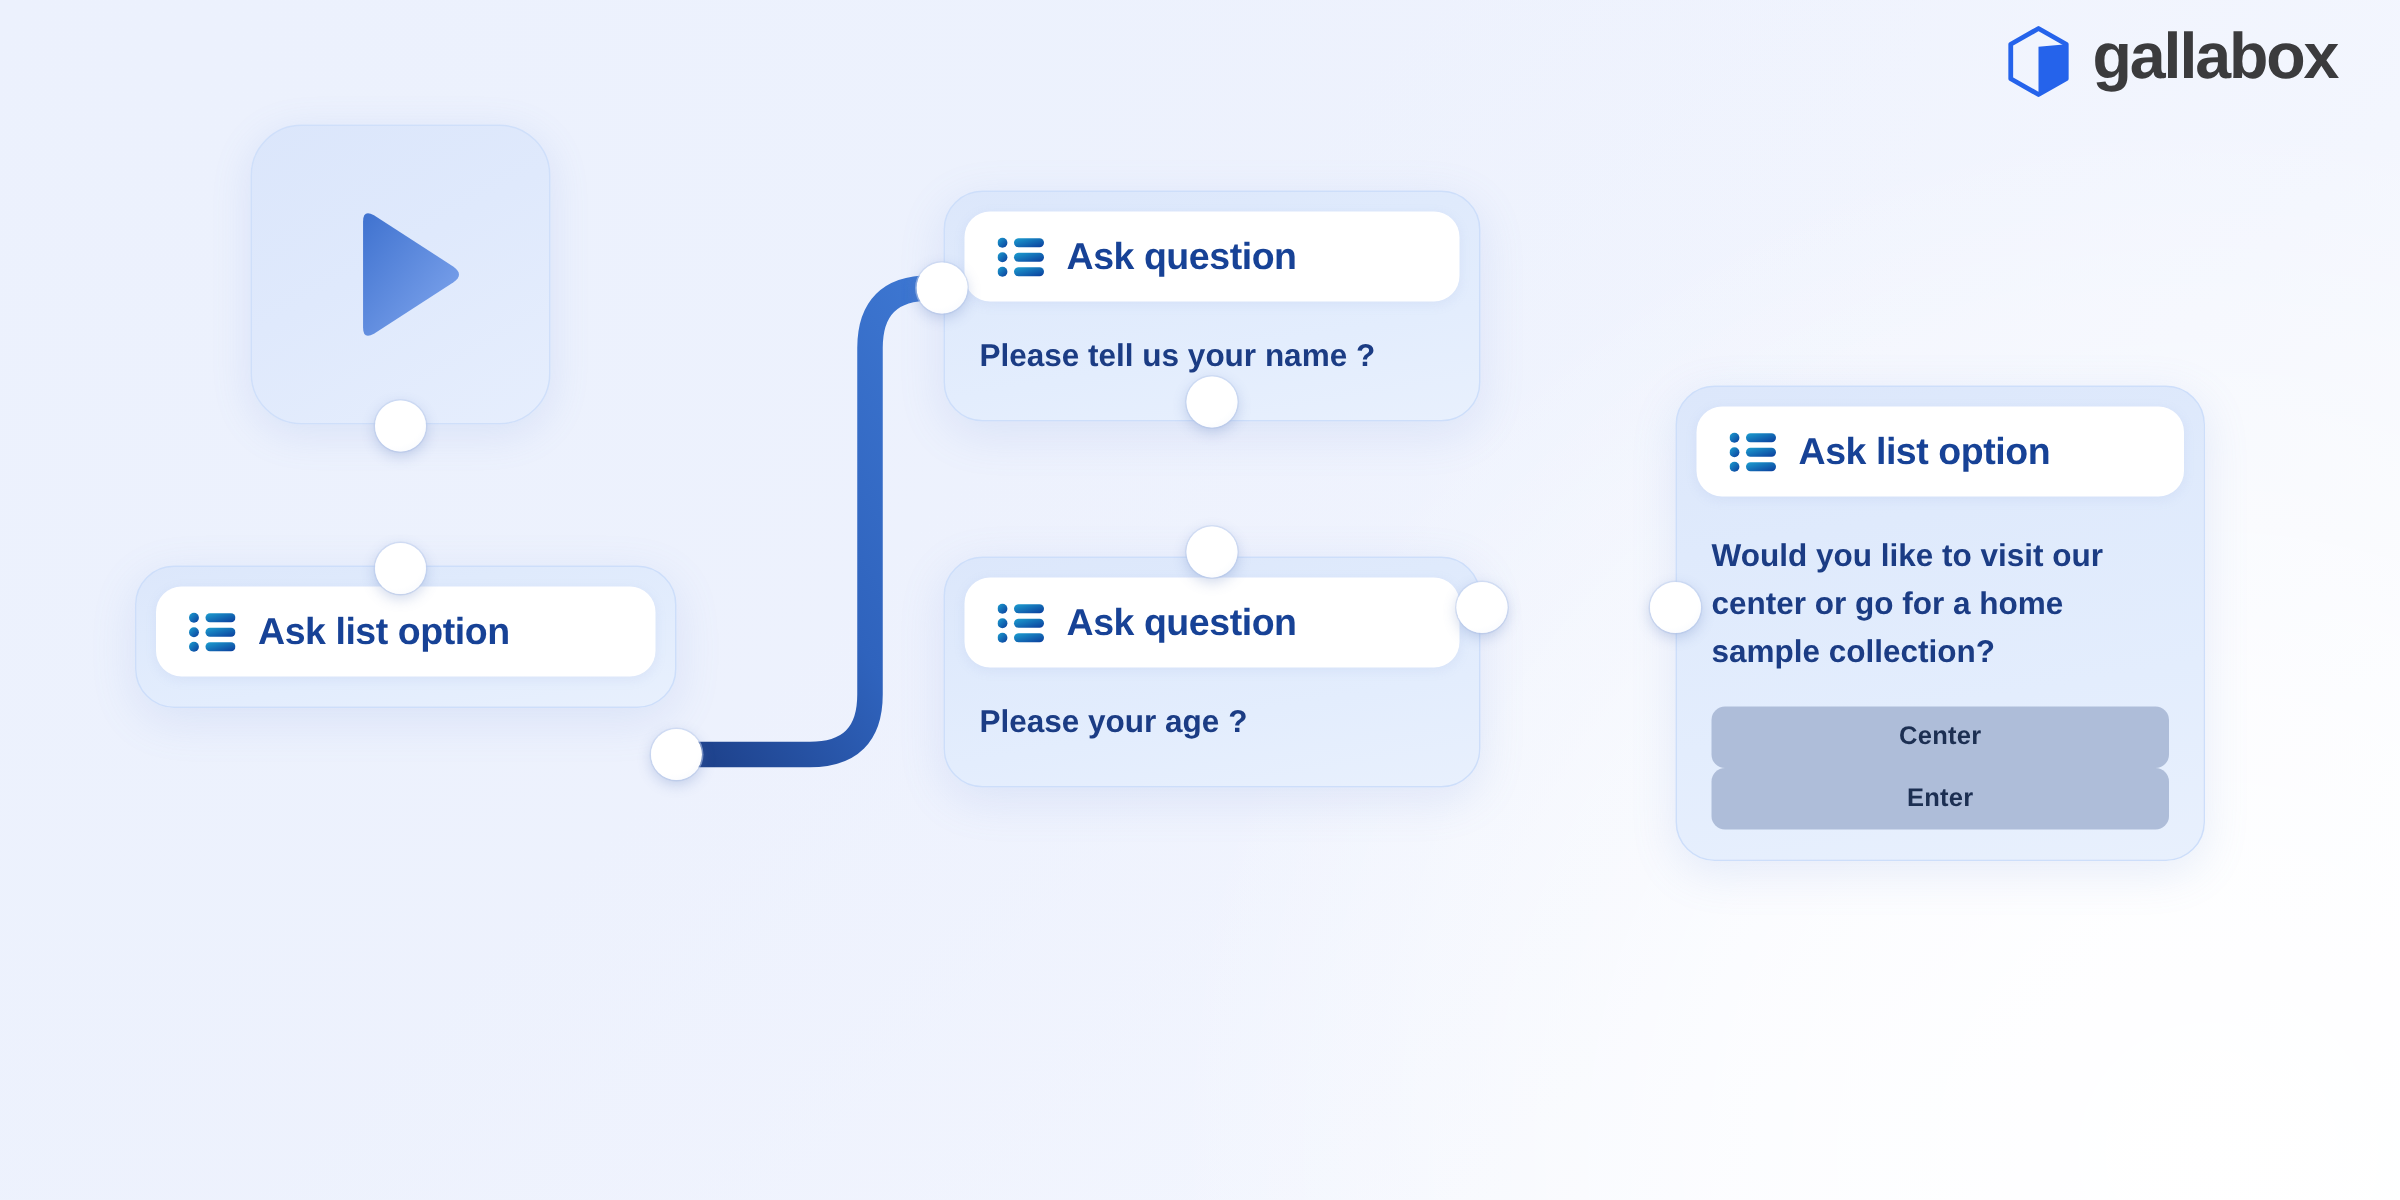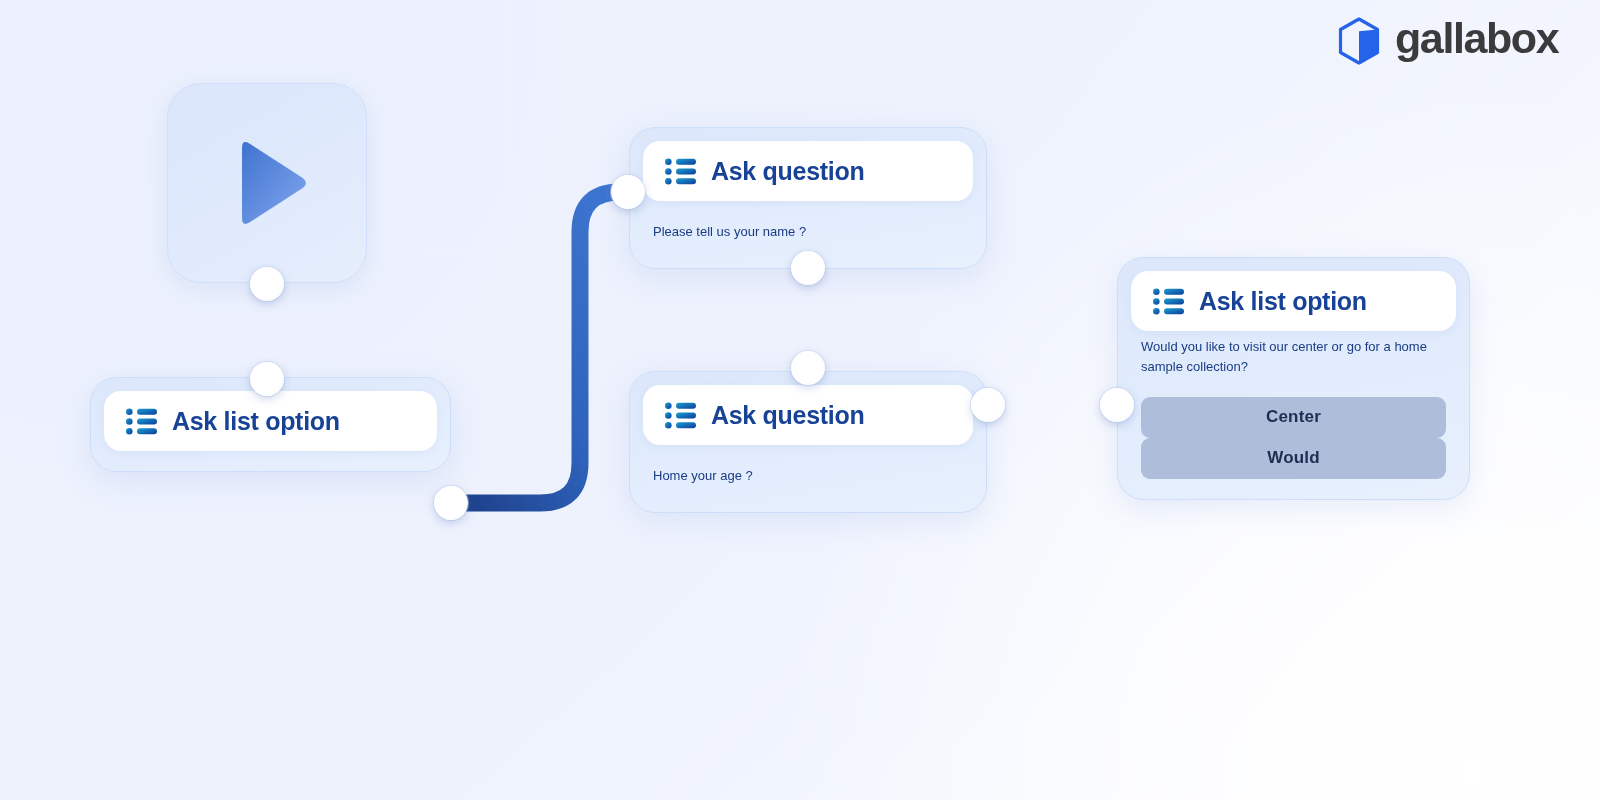--- a/index.html
+++ b/index.html
@@ -80,22 +80,22 @@
   .card-head-icon { width: 31px; height: 27px; flex: 0 0 auto; display: block; }
   .card-head-title {
     font-size: 25px;
     font-weight: 700;
     color: #174296;
     letter-spacing: -0.3px;
     white-space: nowrap;
   }
   .card-body { padding: 21px 10px 0 10px; }
   .card-text {
-    font-size: 13px;
-    font-weight: 400;
+    font-size: 21px;
+    font-weight: 700;
     line-height: 1.52;
     color: #1b3c84;
   }
   .card-text + .card-text { margin-top: 22px; }
 
   .options { margin-top: 26px; display: flex; flex-direction: column; }
   .option-btn {
     height: 41px;
     border-radius: 9px;
     background: #aebdd9;
@@ -224,41 +224,41 @@
         <circle cx="3.3" cy="3.8" r="3.3" fill="url(#gList1)"></circle>
         <circle cx="3.3" cy="13.5" r="3.3" fill="url(#gList1)"></circle>
         <circle cx="3.3" cy="23.2" r="3.3" fill="url(#gList1)"></circle>
         <rect x="11" y="0.8" width="20" height="6" rx="3" fill="url(#gList1)"></rect>
         <rect x="11" y="10.5" width="20" height="6" rx="3" fill="url(#gList1)"></rect>
         <rect x="11" y="20.2" width="20" height="6" rx="3" fill="url(#gList1)"></rect>
       </svg>
       <span class="card-head-title">Ask question</span>
     </div>
     <div class="card-body">
-      <p class="card-text">Home your age ?</p>
+      <p class="card-text">Please your age ?</p>
     </div>
   </div>
   <div class="port" style="left:791px; top:351px;"></div>
   <div class="port" style="left:971px; top:388px;"></div>
 
   <div class="node card" style="left:1117px; top:257px; width:353px;">
     <div class="card-head">
       <svg class="card-head-icon" viewBox="0 0 31 27">
         <circle cx="3.3" cy="3.8" r="3.3" fill="url(#gList1)"></circle>
         <circle cx="3.3" cy="13.5" r="3.3" fill="url(#gList1)"></circle>
         <circle cx="3.3" cy="23.2" r="3.3" fill="url(#gList1)"></circle>
         <rect x="11" y="0.8" width="20" height="6" rx="3" fill="url(#gList1)"></rect>
         <rect x="11" y="10.5" width="20" height="6" rx="3" fill="url(#gList1)"></rect>
         <rect x="11" y="20.2" width="20" height="6" rx="3" fill="url(#gList1)"></rect>
       </svg>
       <span class="card-head-title">Ask list option</span>
     </div>
-    <div class="card-body" style="padding-top:6px;">
+    <div class="card-body" style="padding-top:24px;">
       <p class="card-text">Would you like to visit our center or go for a home sample collection?</p>
       <div class="options" style="margin-top:20px;">
         <div class="option-btn">Center</div>
-        <div class="option-btn">Would</div>
+        <div class="option-btn">Enter</div>
       </div>
     </div>
   </div>
   <div class="port" style="left:1100px; top:388px;"></div>
 
 </div>
 
 </body></html>

